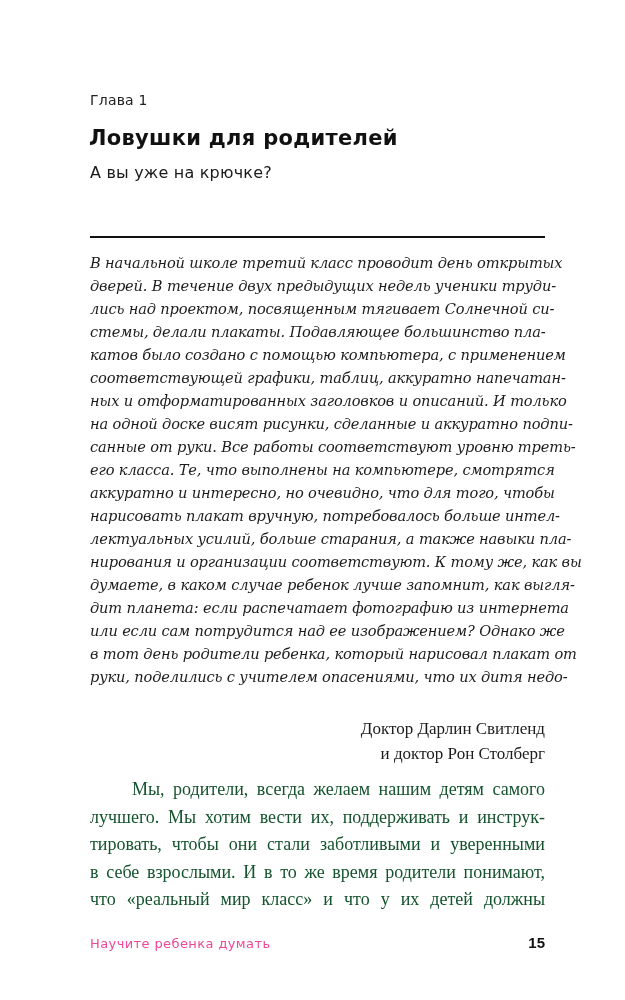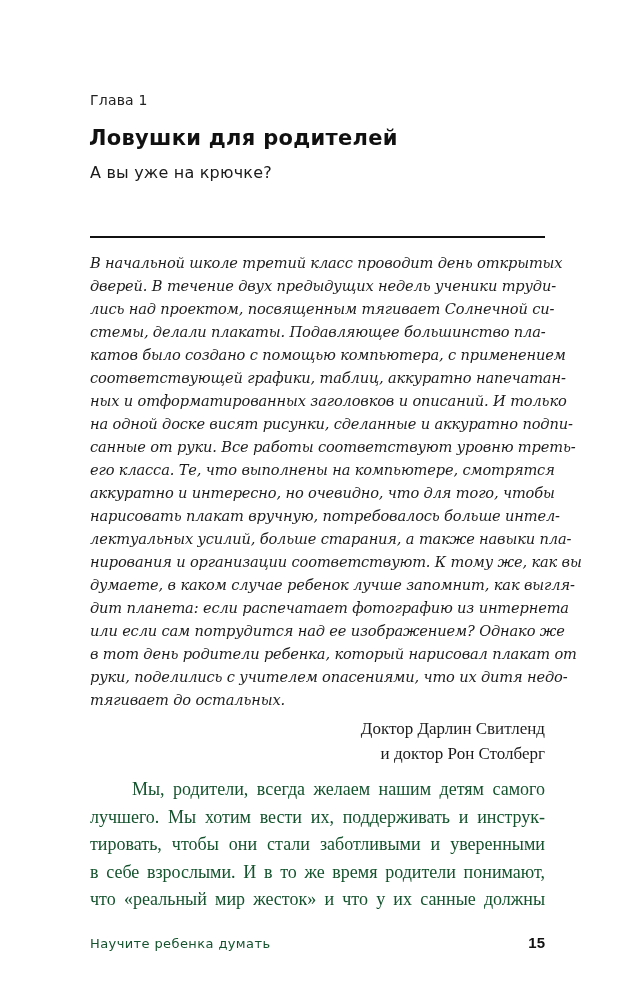--- a/index.html
+++ b/index.html
@@ -109,21 +109,21 @@
     }
     .body-text .ln.indent {
       padding-left: 42px;
     }
     .footer-title {
       position: absolute;
       left: 90px;
       top: 936px;
       font-family: "DejaVu Sans", sans-serif;
       font-size: 13px;
-      color: #14532d;
+      color: #ec4899;
       letter-spacing: 0.4px;
     }
     .page-number {
       position: absolute;
       right: 80px;
       top: 934px;
       font-family: "Liberation Sans", sans-serif;
       font-weight: bold;
       font-size: 15px;
       color: #111;
@@ -153,32 +153,31 @@
     <span class="ln">его класса. Те, что выполнены на компьютере, смотрятся</span>
     <span class="ln">аккуратно и интересно, но очевидно, что для того, чтобы</span>
     <span class="ln">нарисовать плакат вручную, потребовалось больше интел-</span>
     <span class="ln">лектуальных усилий, больше старания, а также навыки пла-</span>
     <span class="ln">нирования и организации соответствуют. К тому же, как вы</span>
     <span class="ln">думаете, в каком случае ребенок лучше запомнит, как выгля-</span>
     <span class="ln">дит планета: если распечатает фотографию из интернета</span>
     <span class="ln">или если сам потрудится над ее изображением? Однако же</span>
     <span class="ln">в тот день родители ребенка, который нарисовал плакат от</span>
     <span class="ln">руки, поделились с учителем опасениями, что их дитя недо-</span>
-    <span class="ln last">тягивает до остальных.</span>
   </div>
 
   <div class="attribution">
     <div>Доктор Дарлин Свитленд</div>
     <div>и доктор Рон Столберг</div>
   </div>
 
   <div class="body-text">
     <span class="ln indent">Мы, родители, всегда желаем нашим детям самого</span>
     <span class="ln">лучшего. Мы хотим вести их, поддерживать и инструк-</span>
     <span class="ln">тировать, чтобы они стали заботливыми и уверенными</span>
     <span class="ln">в себе взрослыми. И в то же время родители понимают,</span>
-    <span class="ln">что «реальный мир жесток» и что у их санные должны</span>
+    <span class="ln">что «реальный мир класс» и что у их детей должны</span>
   </div>
 
   <div class="footer-title">Научите ребенка думать</div>
   <div class="page-number">15</div>
 
 </div>
 
 </body></html>

